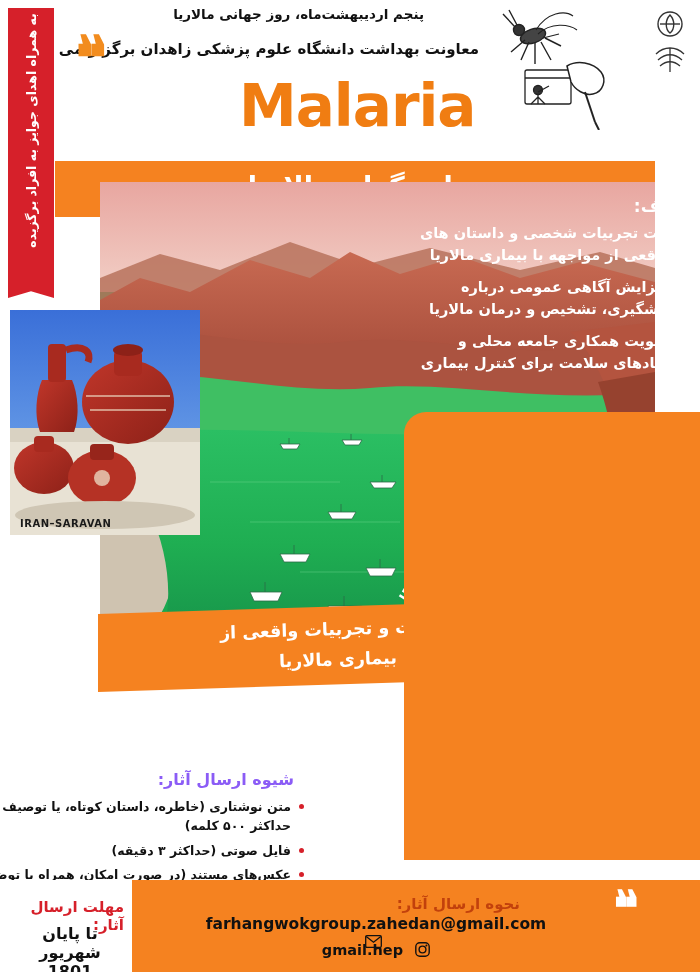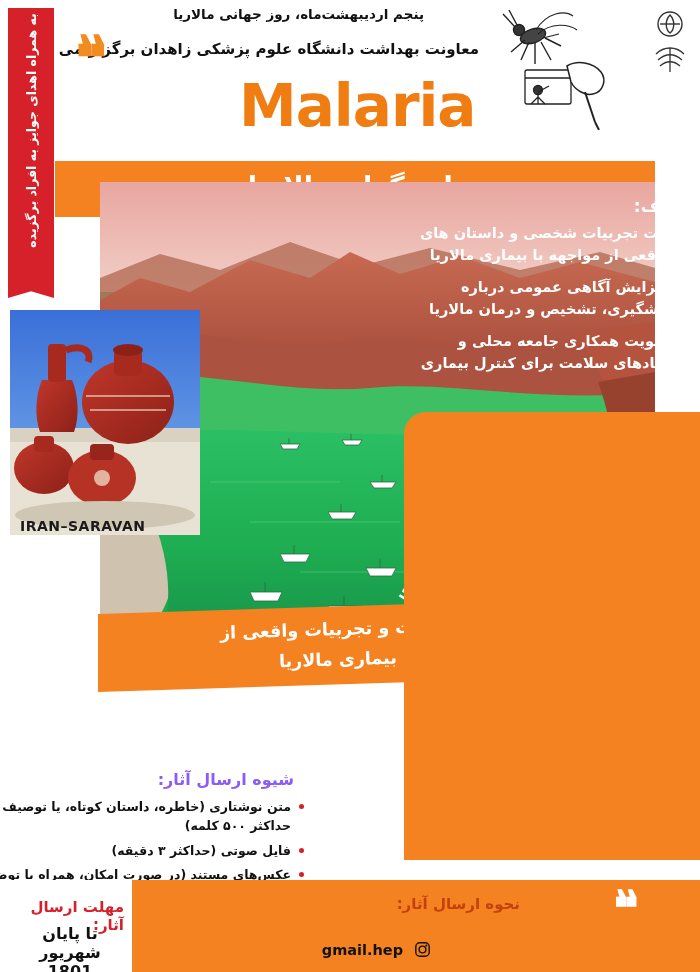--- a/index.html
+++ b/index.html
@@ -92,21 +92,21 @@
   .photo svg{display:block;}
 
   
   .inset{
     position:absolute;left:10px;top:310px;width:190px;height:225px;
     overflow:hidden;border:0;
   }
   .inset svg{display:block;}
   .inset-cap{
     position:absolute;left:20px;top:518px;
-    font-size:14px;font-weight:bold;color:#1a1a1a;letter-spacing:.5px;
+    font-size:10px;font-weight:bold;color:#1a1a1a;letter-spacing:.5px;
   }
   .chabahar-cap{
     position:absolute;left:396px;top:596px;
     font-size:13px;font-weight:bold;color:#ffffff;letter-spacing:1px;
     transform:rotate(-58deg);transform-origin:left top;
   }
 
   
   .memory-band{
     position:absolute;left:98px;top:600px;width:447px;height:92px;
@@ -448,20 +448,29 @@
     <div class="submit-item">فایل صوتی (حداکثر ۳ دقیقه)</div>
     <div class="submit-item">عکس‌های مستند (در صورت امکان، همراه با توضیح)</div>
   </div>
 
   <div class="bottom-bar"></div>
   <div class="deadline-box"></div>
   <div class="deadline-l1">مهلت ارسال آثار:</div>
   <div class="deadline-l2">تا پایان شهریور 1801</div>
   <div class="send-label">نحوه ارسال آثار:</div>
 
+  <div class="email-row">
+    <span>farhangwokgroup.zahedan@gmail.com</span>
+    <span class="mail-icon">
+      <svg width="17" height="13" viewBox="0 0 17 13">
+        <rect x="0.7" y="0.7" width="15.6" height="11.6" rx="1.2" fill="none" stroke="#111" stroke-width="1.3"></rect>
+        <path d="M1.2 1.4 L8.5 7.2 L15.8 1.4" fill="none" stroke="#111" stroke-width="1.3"></path>
+      </svg>
+    </span>
+  </div>
 
   <div class="insta-row">
     <span>gmail.hep</span>
     <span class="insta-icon">
       <svg width="15" height="15" viewBox="0 0 15 15">
         <rect x="0.8" y="0.8" width="13.4" height="13.4" rx="4" fill="none" stroke="#111" stroke-width="1.4"></rect>
         <circle cx="7.5" cy="7.5" r="3.4" fill="none" stroke="#111" stroke-width="1.4"></circle>
         <circle cx="11.4" cy="3.6" r="1" fill="#111"></circle>
       </svg>
     </span>

